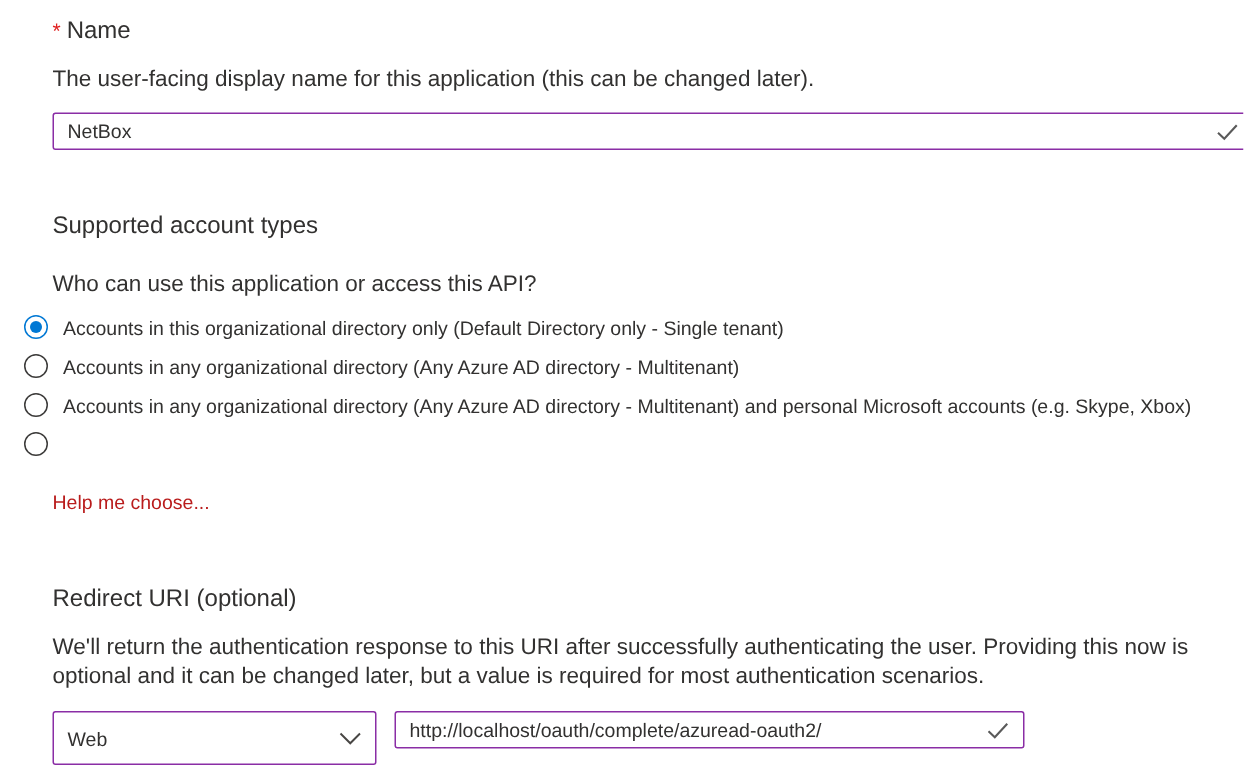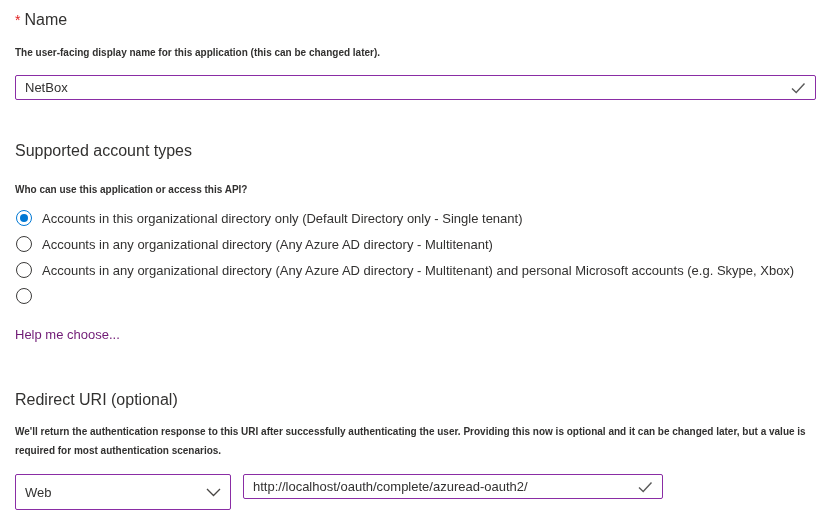--- a/index.html
+++ b/index.html
@@ -5,23 +5,23 @@
   html, body { margin: 0; padding: 0; background: #ffffff; }
   .page {
     position: relative;
     width: 829px;
     height: 516px;
     background: #ffffff;
     font-family: "Liberation Sans", "DejaVu Sans", sans-serif;
     color: #323130;
     overflow: hidden;
   }
-  .abs { position: absolute; }
+  .abs { position: absolute; margin-left: 20px; }
   .h-section { font-size: 16px; line-height: 20px; color: #323130; font-weight: 400; }
-  .body-text { font-size: 10px; line-height: 19px; color: #323130; font-weight: bold; }
+  .body-text { font-size: 15px; line-height: 19px; color: #323130; }
   .required-star { color: #e02020; margin-right: 4px; font-size: 14px; }
   .textbox {
     box-sizing: border-box;
     height: 25px;
     border: 1px solid #8a2da5;
     border-radius: 2px;
     background: #fff;
     display: flex;
     align-items: center;
   }
@@ -59,21 +59,21 @@
   }
   .radio-dot.selected { border-color: #0078d4; }
   .radio-dot.selected::after {
     content: "";
     position: absolute;
     top: 3px; left: 3px; right: 3px; bottom: 3px;
     border-radius: 50%;
     background: #0078d4;
   }
   .radio-label { font-size: 13px; color: #323130; white-space: nowrap; }
-  .link { font-size: 13px; color: #701a75; text-decoration: none; cursor: pointer; }
+  .link { font-size: 13px; color: #b91c1c; text-decoration: none; cursor: pointer; }
   .selectbox {
     box-sizing: border-box;
     height: 36px;
     border: 1px solid #8a2da5;
     border-radius: 2px;
     background: #fff;
     display: flex;
     align-items: center;
     cursor: pointer;
   }

